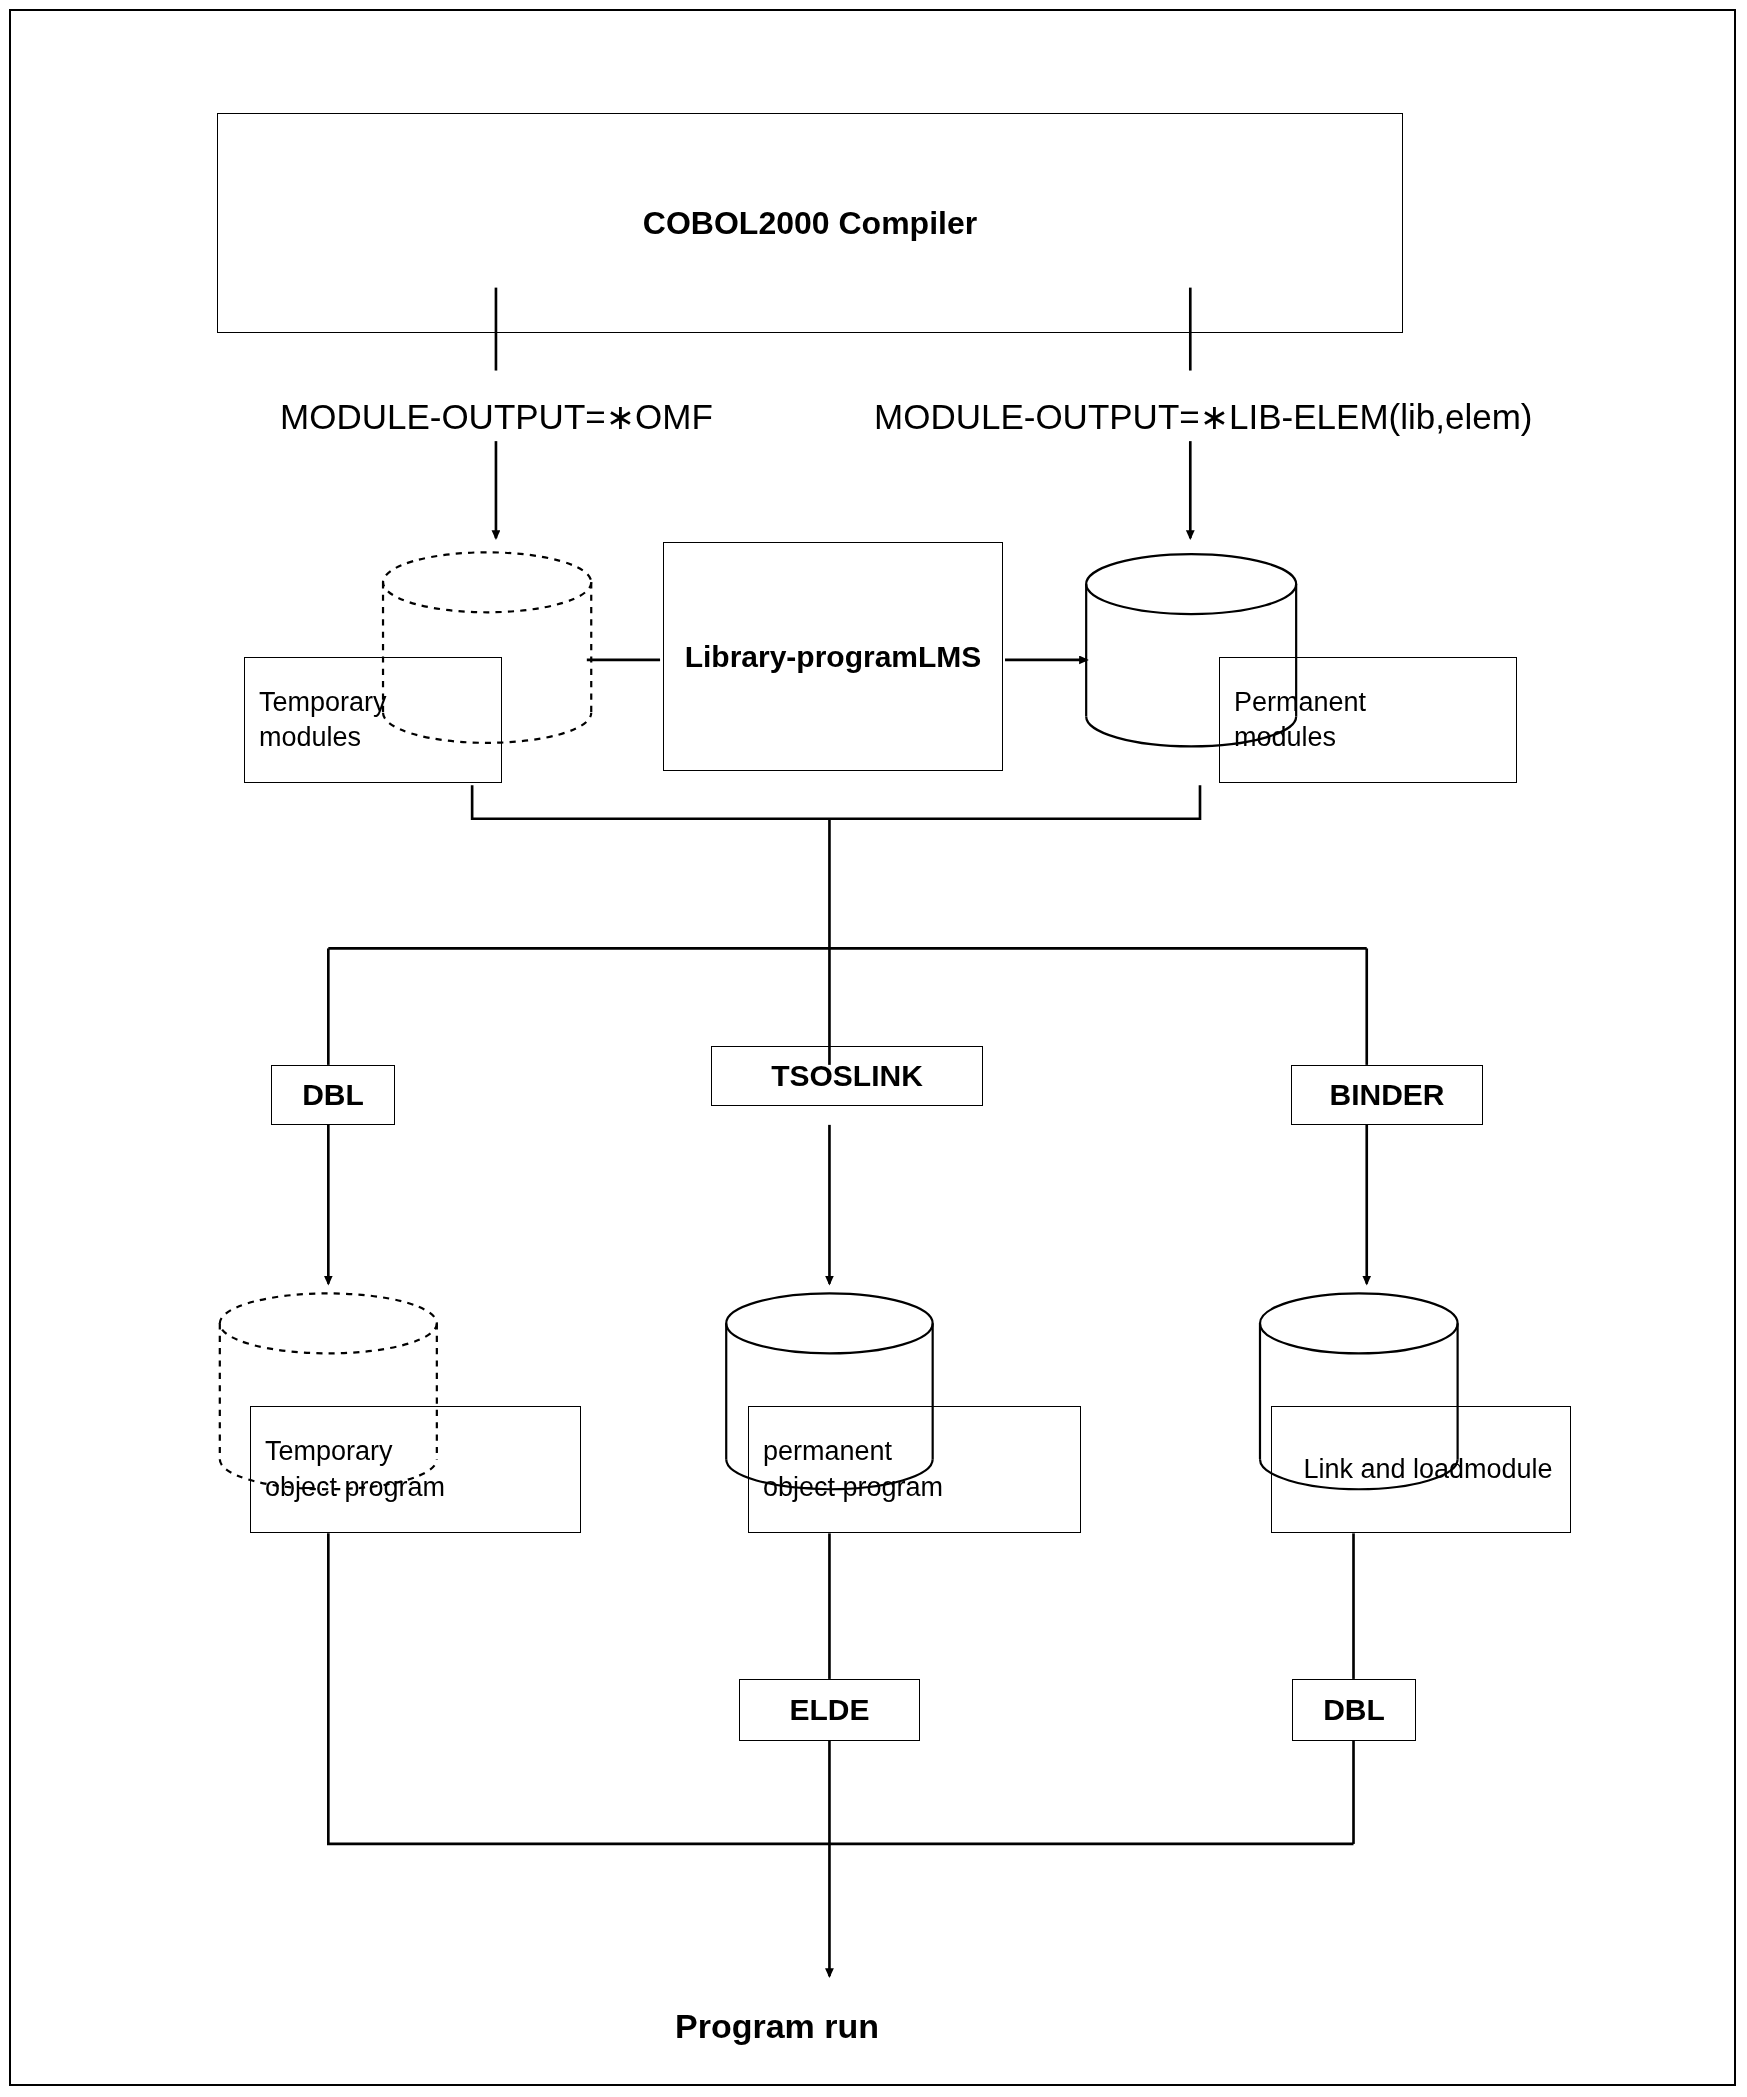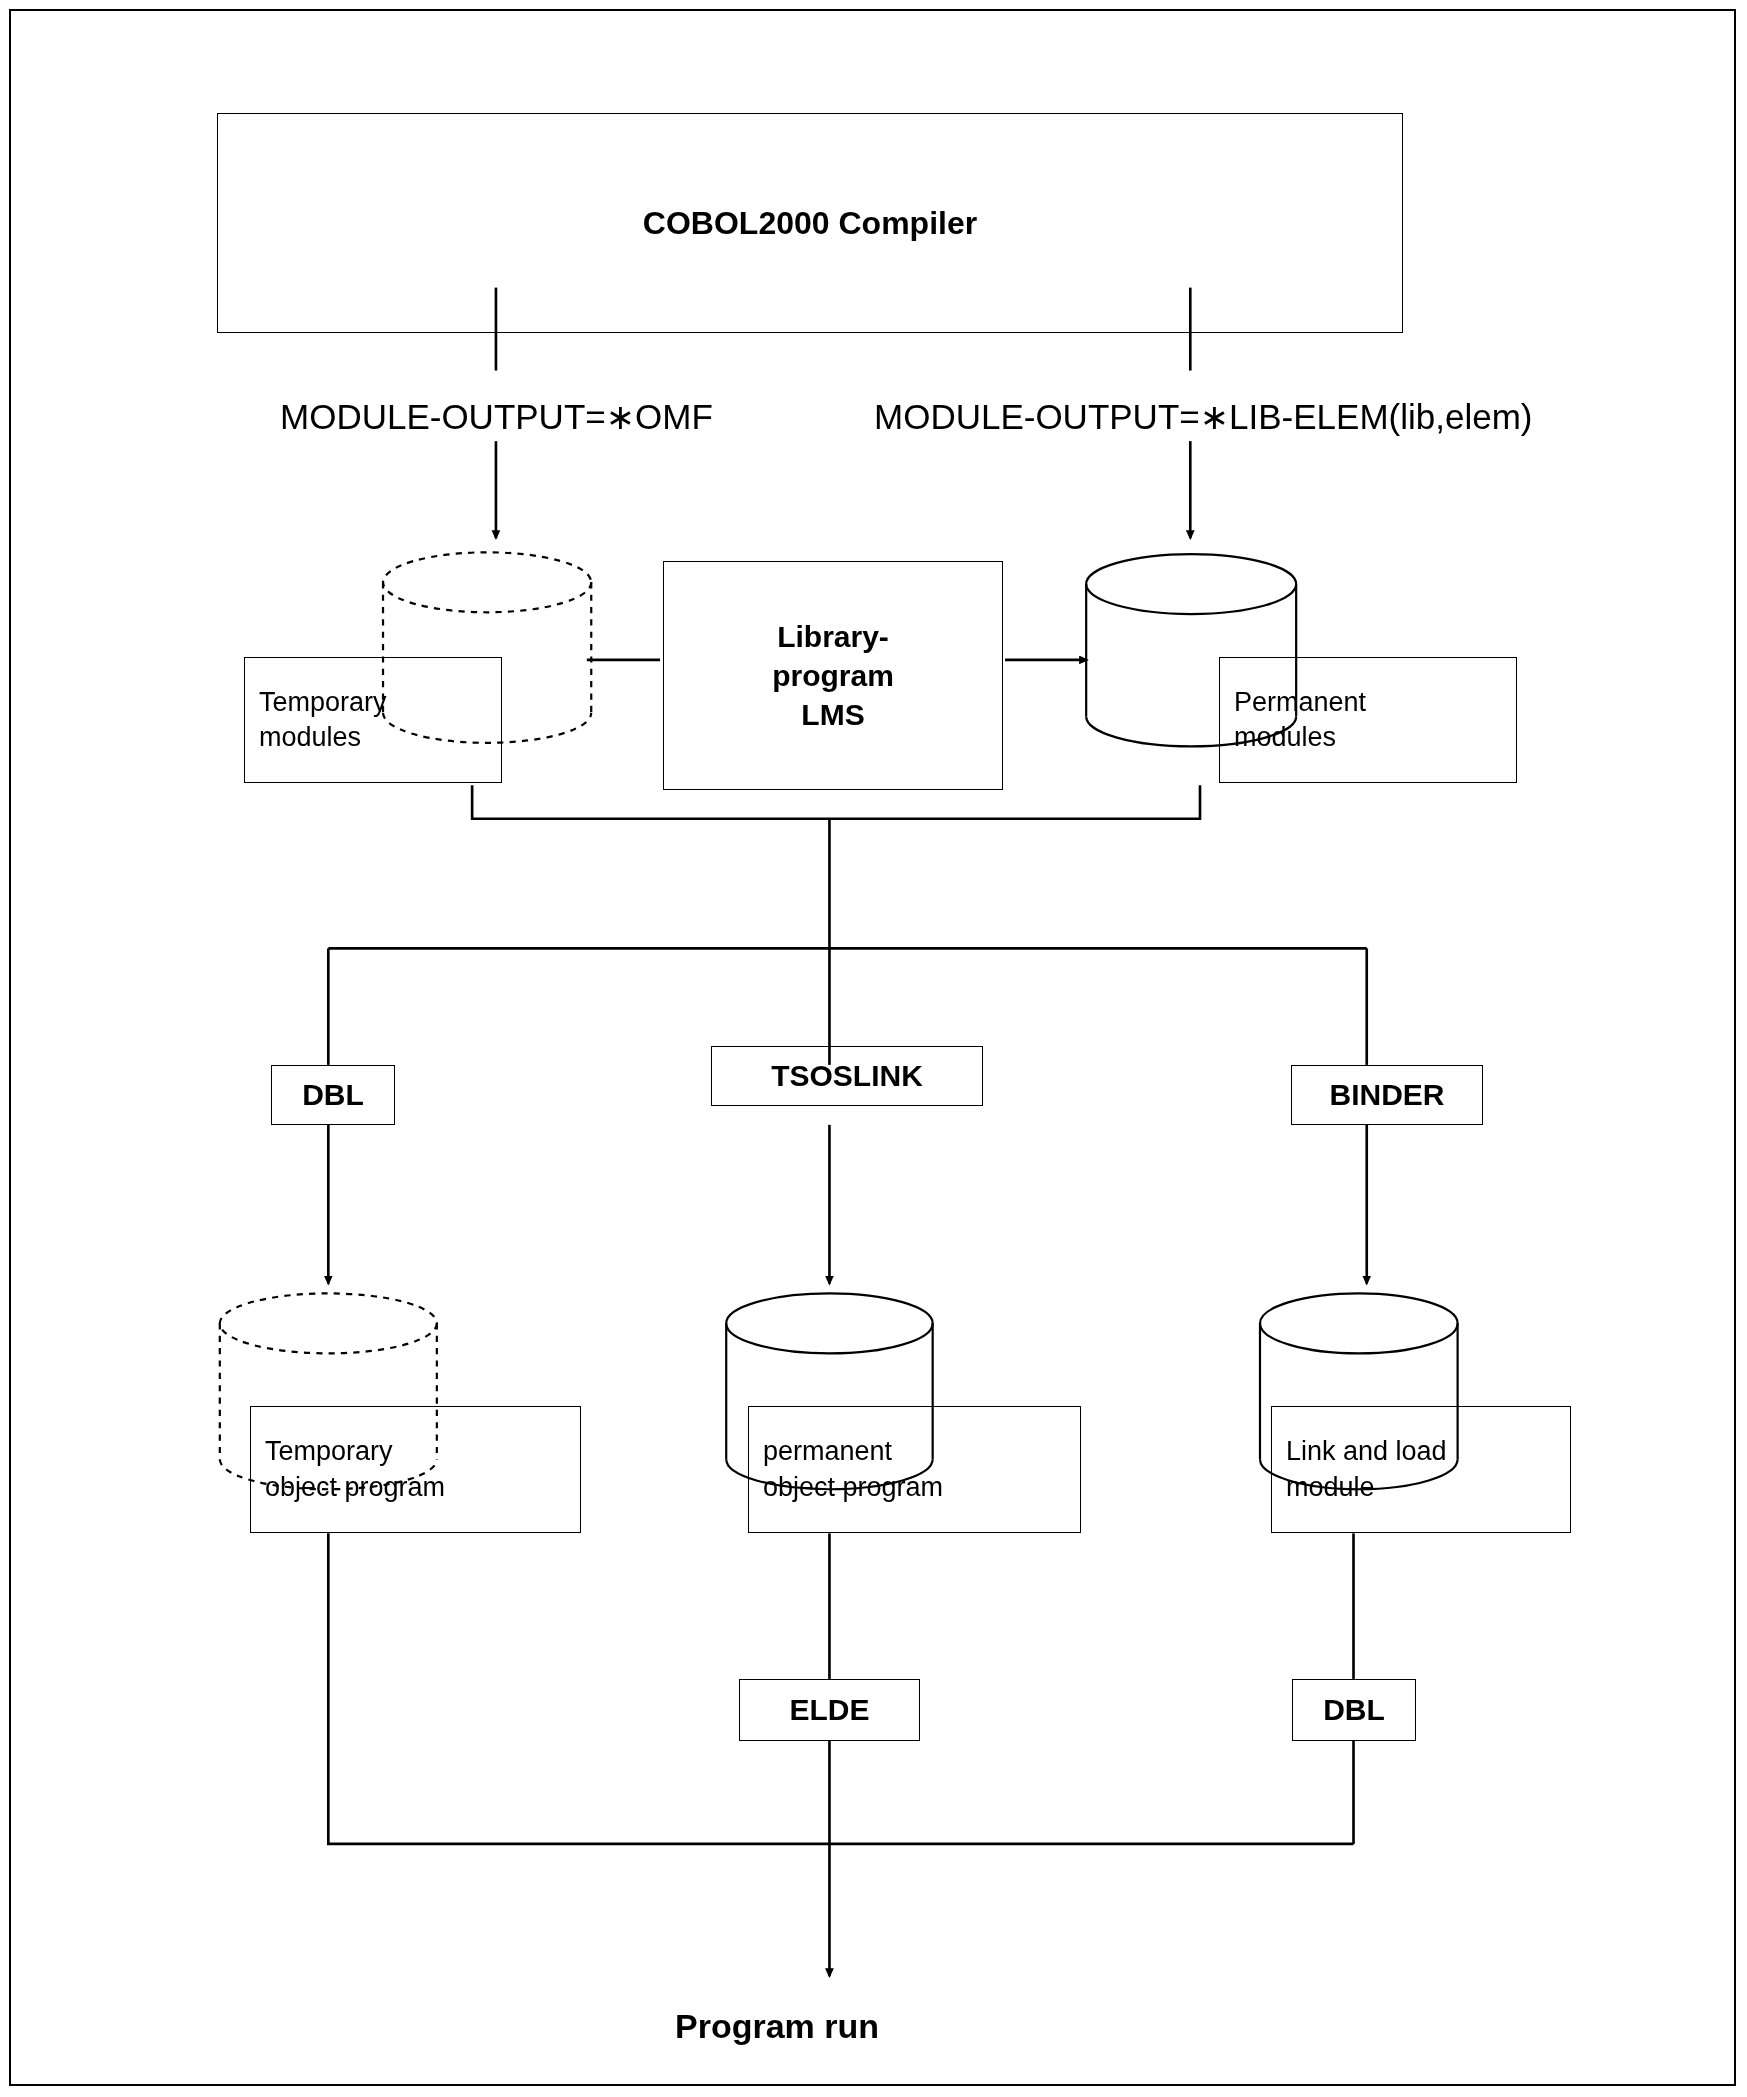--- a/index.html
+++ b/index.html
@@ -87,21 +87,21 @@
 
   <div class="frame"></div>
 
   <div class="box" style="left:217px; top:113px; width:1186px; height:220px;">
     <span class="t-title">COBOL2000 Compiler</span>
   </div>
 
   <div class="label-plain" style="left:280px; top:395px;">MODULE-OUTPUT=∗OMF</div>
   <div class="label-plain" style="left:874px; top:395px;">MODULE-OUTPUT=∗LIB-ELEM(lib,elem)</div>
 
-  <div class="box" style="left:663px; top:542px; width:340px; height:229px; flex-direction:column;margin-top:19px;">
+  <div class="box" style="left:663px; top:542px; width:340px; height:229px; flex-direction:row;">
     <span class="t-lms">Library-</span>
     <span class="t-lms">program</span>
     <span class="t-lms">LMS</span>
   </div>
 
   <div class="box left-align" style="left:244px; top:657px; width:258px; height:126px; flex-direction:column; align-items:flex-start; justify-content:center;">
     <span class="t-reg">Temporary</span>
     <span class="t-reg">modules</span>
   </div>
 
@@ -125,21 +125,21 @@
   <div class="box left-align" style="left:250px; top:1406px; width:331px; height:127px; flex-direction:column; align-items:flex-start; justify-content:center;">
     <span class="t-reg">Temporary</span>
     <span class="t-reg">object program</span>
   </div>
 
   <div class="box left-align" style="left:748px; top:1406px; width:333px; height:127px; flex-direction:column; align-items:flex-start; justify-content:center;">
     <span class="t-reg">permanent</span>
     <span class="t-reg">object program</span>
   </div>
 
-  <div class="box left-align" style="left:1271px; top:1406px; width:300px; height:127px; flex-direction:column; align-items:flex-start; justify-content:center;">
+  <div class="box left-align" style="left:1271px; top:1406px; width:300px; height:127px; flex-direction:row; align-items:center; justify-content:center;">
     <span class="t-reg">Link and load</span>
     <span class="t-reg">module</span>
   </div>
 
   <div class="box" style="left:739px; top:1679px; width:181px; height:62px;">
     <span class="t-step">ELDE</span>
   </div>
 
   <div class="box" style="left:1292px; top:1679px; width:124px; height:62px;">
     <span class="t-step">DBL</span>

